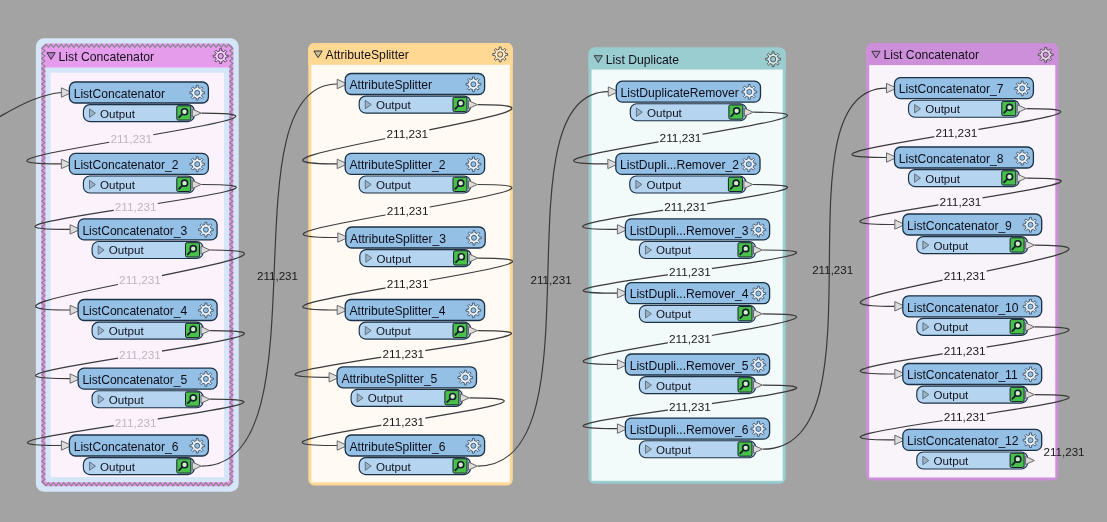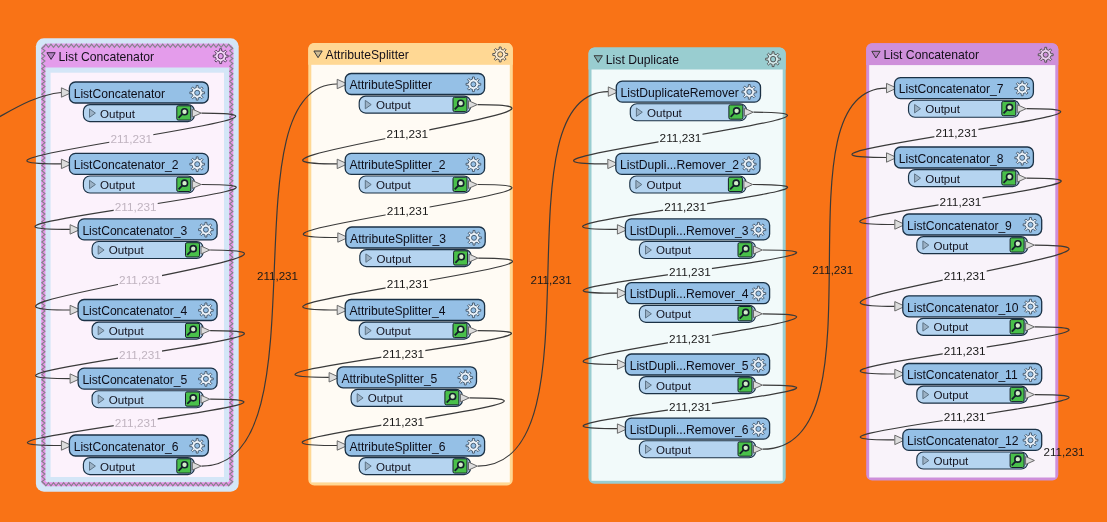--- a/index.html
+++ b/index.html
@@ -1,19 +1,19 @@
 <!DOCTYPE html>
 <html><head>
 <meta charset="utf-8">
 <style>
   html,body{margin:0;padding:0;background:#ffffff;}
   body{width:1107px;height:522px;overflow:hidden;
        font-family:"Liberation Sans",sans-serif;
        -webkit-font-smoothing:antialiased;}
-  #stage{position:relative;width:1107px;height:522px;background:#f97316;}
+  #stage{position:relative;width:1107px;height:522px;background:#a3a3a3;}
   svg{position:absolute;left:0;top:0;width:1107px;height:522px;}
   .panel-title{font-size:12.2px;fill:#14101a;}
   .node-label{font-size:12.15px;fill:#0d0d18;letter-spacing:-0.03px;}
   .port-label{font-size:11.6px;fill:#13131f;}
   .edge-label{font-size:11.8px;fill:#c0b4c0;}
   .edge-label-outer{font-size:11.6px;fill:#1a1a1a;}
 </style>
 </head>
 <body>
 

